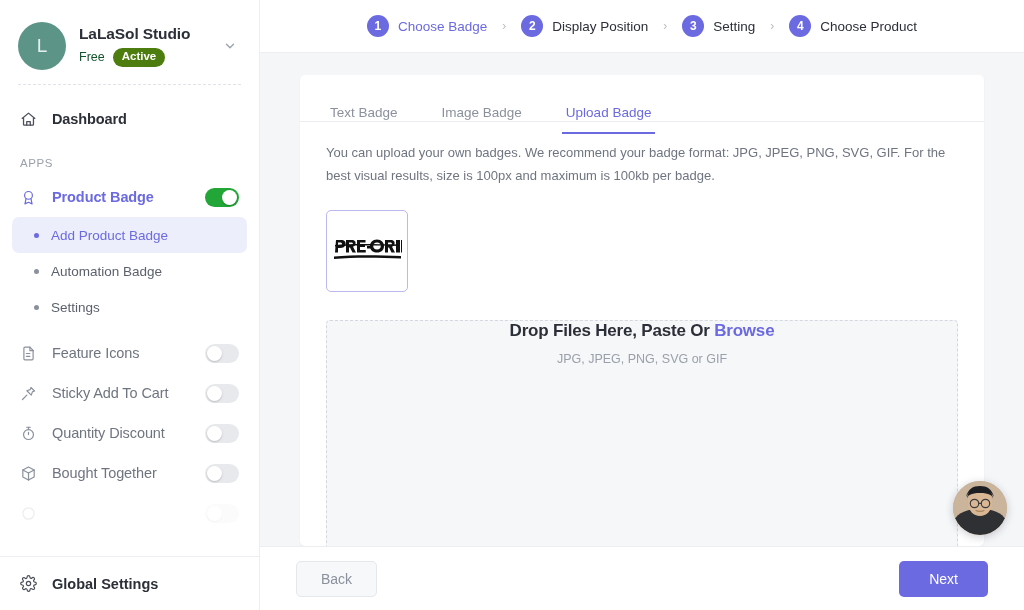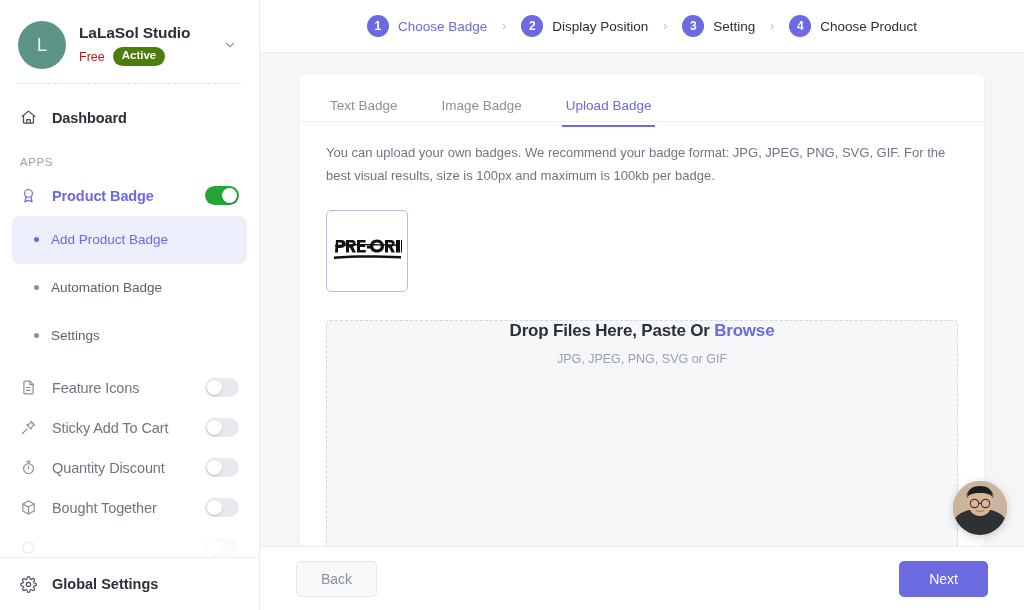--- a/index.html
+++ b/index.html
@@ -29,21 +29,21 @@
     width: 48px; height: 48px; border-radius: 50%;
     background: #5d9488;
     color: #e4efec;
     display: flex; align-items: center; justify-content: center;
     font-size: 19px; font-weight: 400;
     flex: 0 0 48px;
   }
   .store-meta { margin-left: 13px; flex: 1 1 auto; }
   .store-name { font-size: 15.5px; font-weight: 700; color: #2b2f38; letter-spacing: -0.1px; }
   .store-sub { display: flex; align-items: center; margin-top: 5px; gap: 8px; }
-  .plan-label { font-size: 12.5px; color: #b91c1c; }
+  .plan-label { font-size: 12.5px; color: #14532d; }
   .badge-active {
     background: #4d7c0f; color: #fff;
     font-size: 11.5px; font-weight: 600;
     padding: 2px 9px 3px; border-radius: 11px;
     line-height: 1.2;
   }
   .chev-wrap { width: 22px; display:flex; align-items:center; justify-content:center; color:#9aa0aa; }
 
   .divider-dotted {
     margin: 8px 18px 0 18px;
@@ -77,21 +77,21 @@
     padding: 18px 20px 8px 20px;
   }
 
   .nav-app .lbl { color: #6b6ae0; font-weight: 600; }
   .nav-app .ic { color: #6b6ae0; }
   .nav-app-off .lbl { color: #6f7580; font-weight: 500; }
   .nav-app-off .ic { color: #8b919c; }
 
   .sub-item {
     display: flex; align-items: center;
-    height: 48px; margin: 0 12px; padding-left: 22px;
+    height: 36px; margin: 0 12px; padding-left: 22px;
     border-radius: 7px; cursor: pointer;
   }
   .sub-item .bullet {
     width: 5px; height: 5px; border-radius: 50%;
     background: #8b919c; flex: 0 0 5px;
   }
   .sub-item .lbl { font-size: 13.5px; color: #5b616c; margin-left: 12px; }
   .sub-item.active { background: #eceefb; }
   .sub-item.active .bullet { background: #6b6ae0; }
   .sub-item.active .lbl { color: #6b6ae0; }
@@ -157,21 +157,21 @@
   .tabs {
     display: flex; align-items: flex-end;
     height: 47px; border-bottom: 1px solid #ebedf0;
     padding: 0 26px;
     flex: 0 0 47px;
   }
   .tab {
     font-size: 13.5px; color: #8b919c;
     padding: 0 4px 12px 4px; margin-right: 36px;
     cursor: pointer; border-bottom: 2px solid transparent;
-    position: relative; top: 6px;
+    position: relative; top: 13px;
   }
   .tab.active { color: #6b6ae0; border-bottom-color: #6b6ae0; font-weight: 500; }
 
   .card-body { padding: 20px 26px 0 26px; flex: 1 1 auto; overflow: hidden; }
   .desc {
     font-size: 13px; color: #6f7580; line-height: 1.75;
     max-width: 680px;
   }
 
   .badge-row { margin-top: 22px; display: flex; gap: 14px; }

